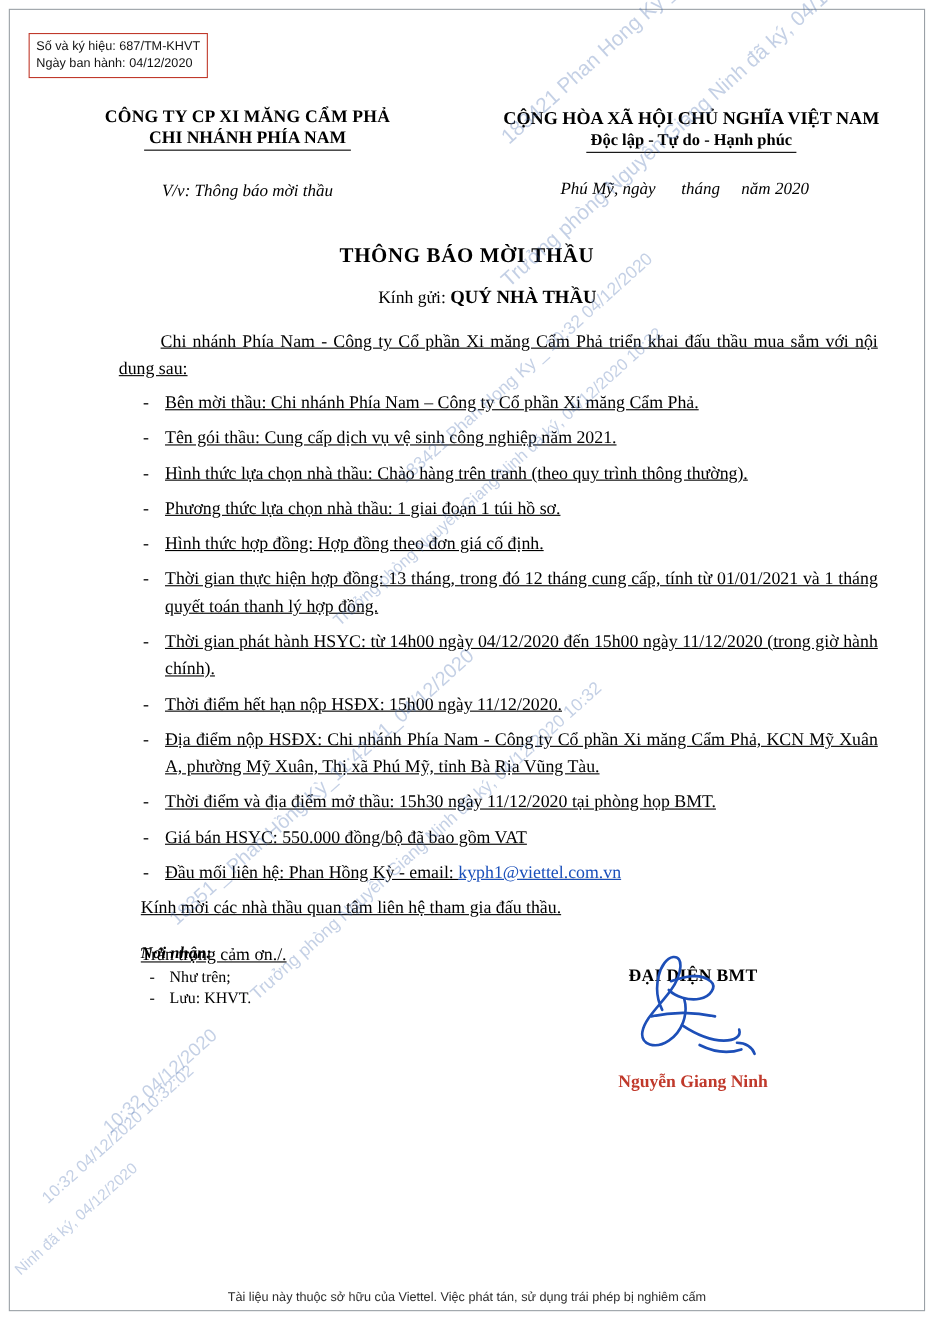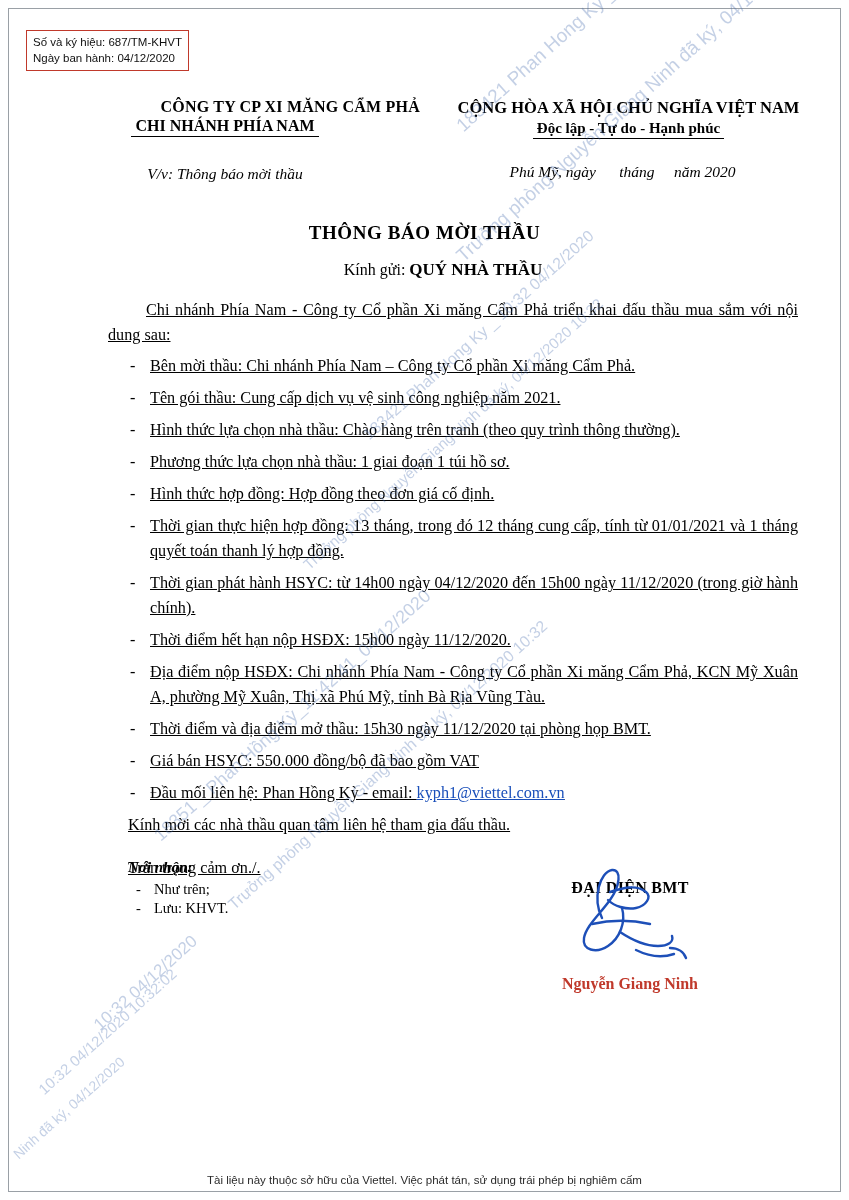--- a/index.html
+++ b/index.html
@@ -60,21 +60,20 @@
   }
   .hdr-right {
     flex: 1;
     text-align: center;
     padding-right: 12px;
   }
   .org-name {
     font-size: 16px;
     font-weight: bold;
     letter-spacing: 0.2px;
-    text-align: right;
   }
   .org-branch {
     font-size: 16px;
     font-weight: bold;
     display: inline-block;
     border-bottom: 1.4px solid #000;
     padding: 0 4px 1px 4px;
     margin-top: 1px;
   }
   .nation {

